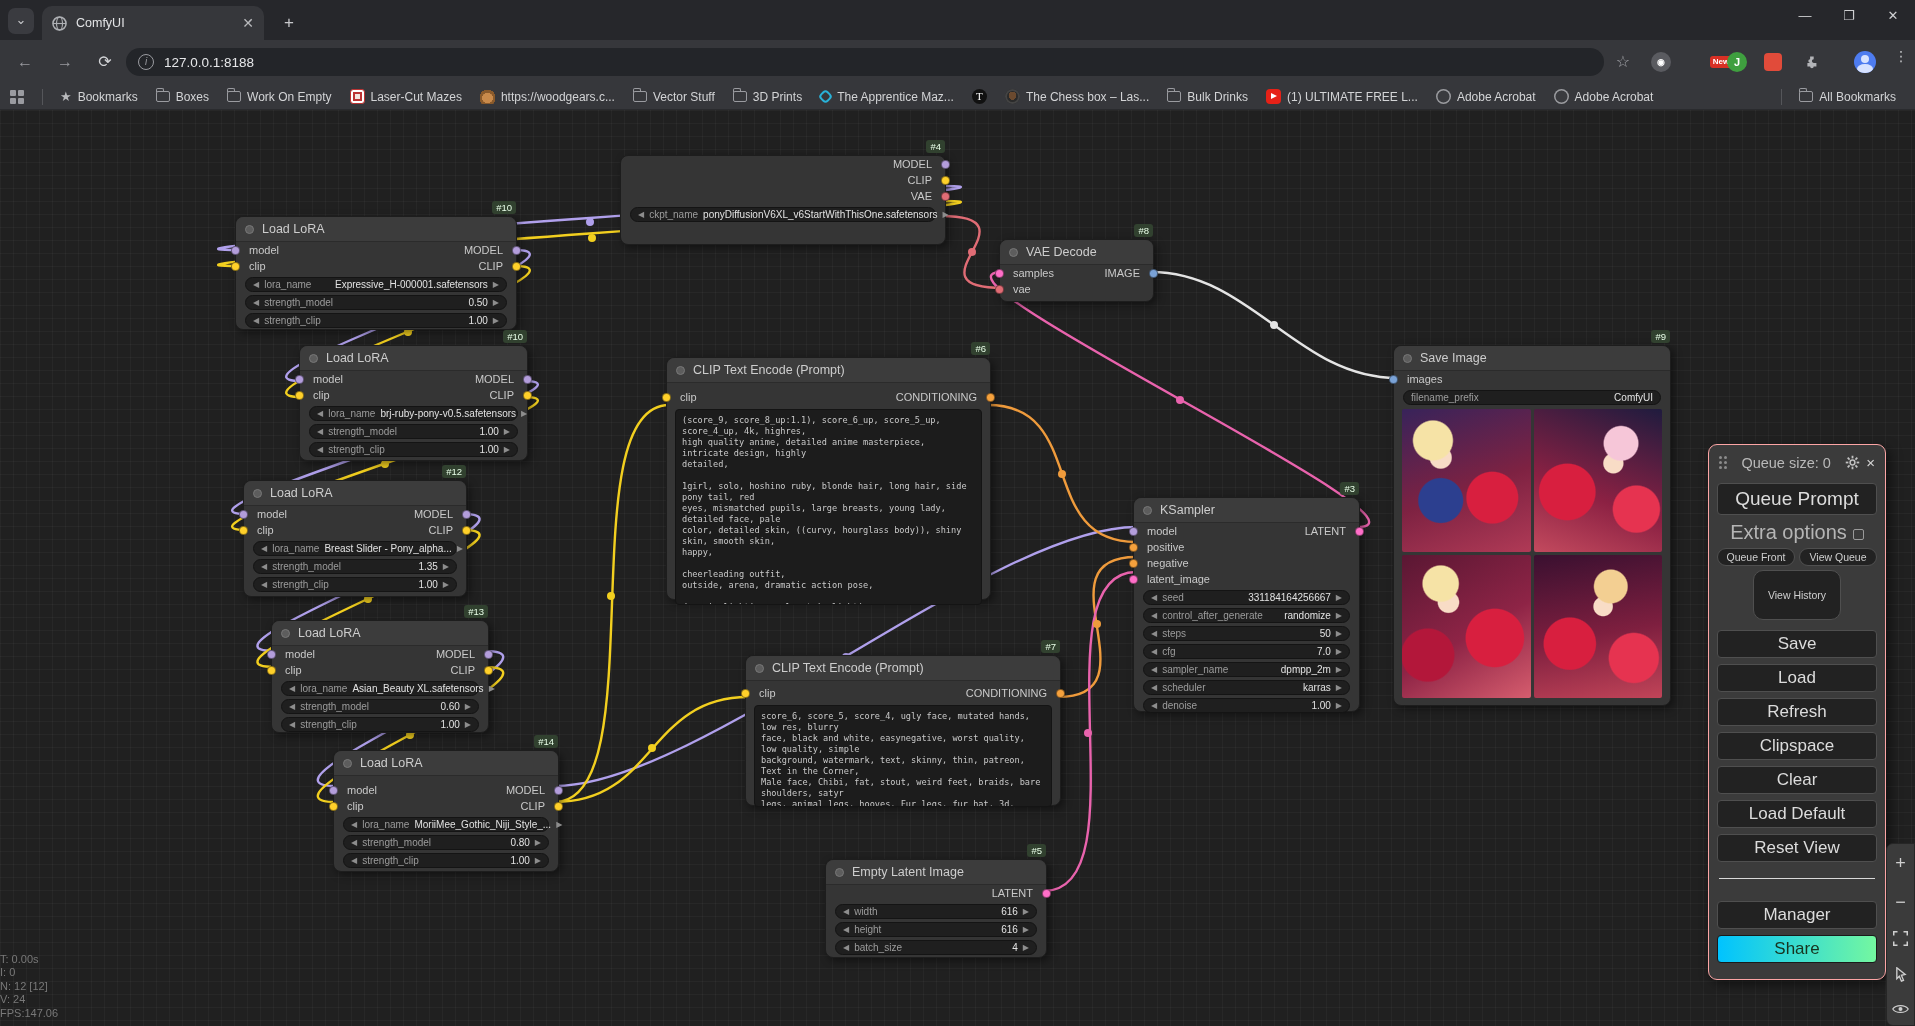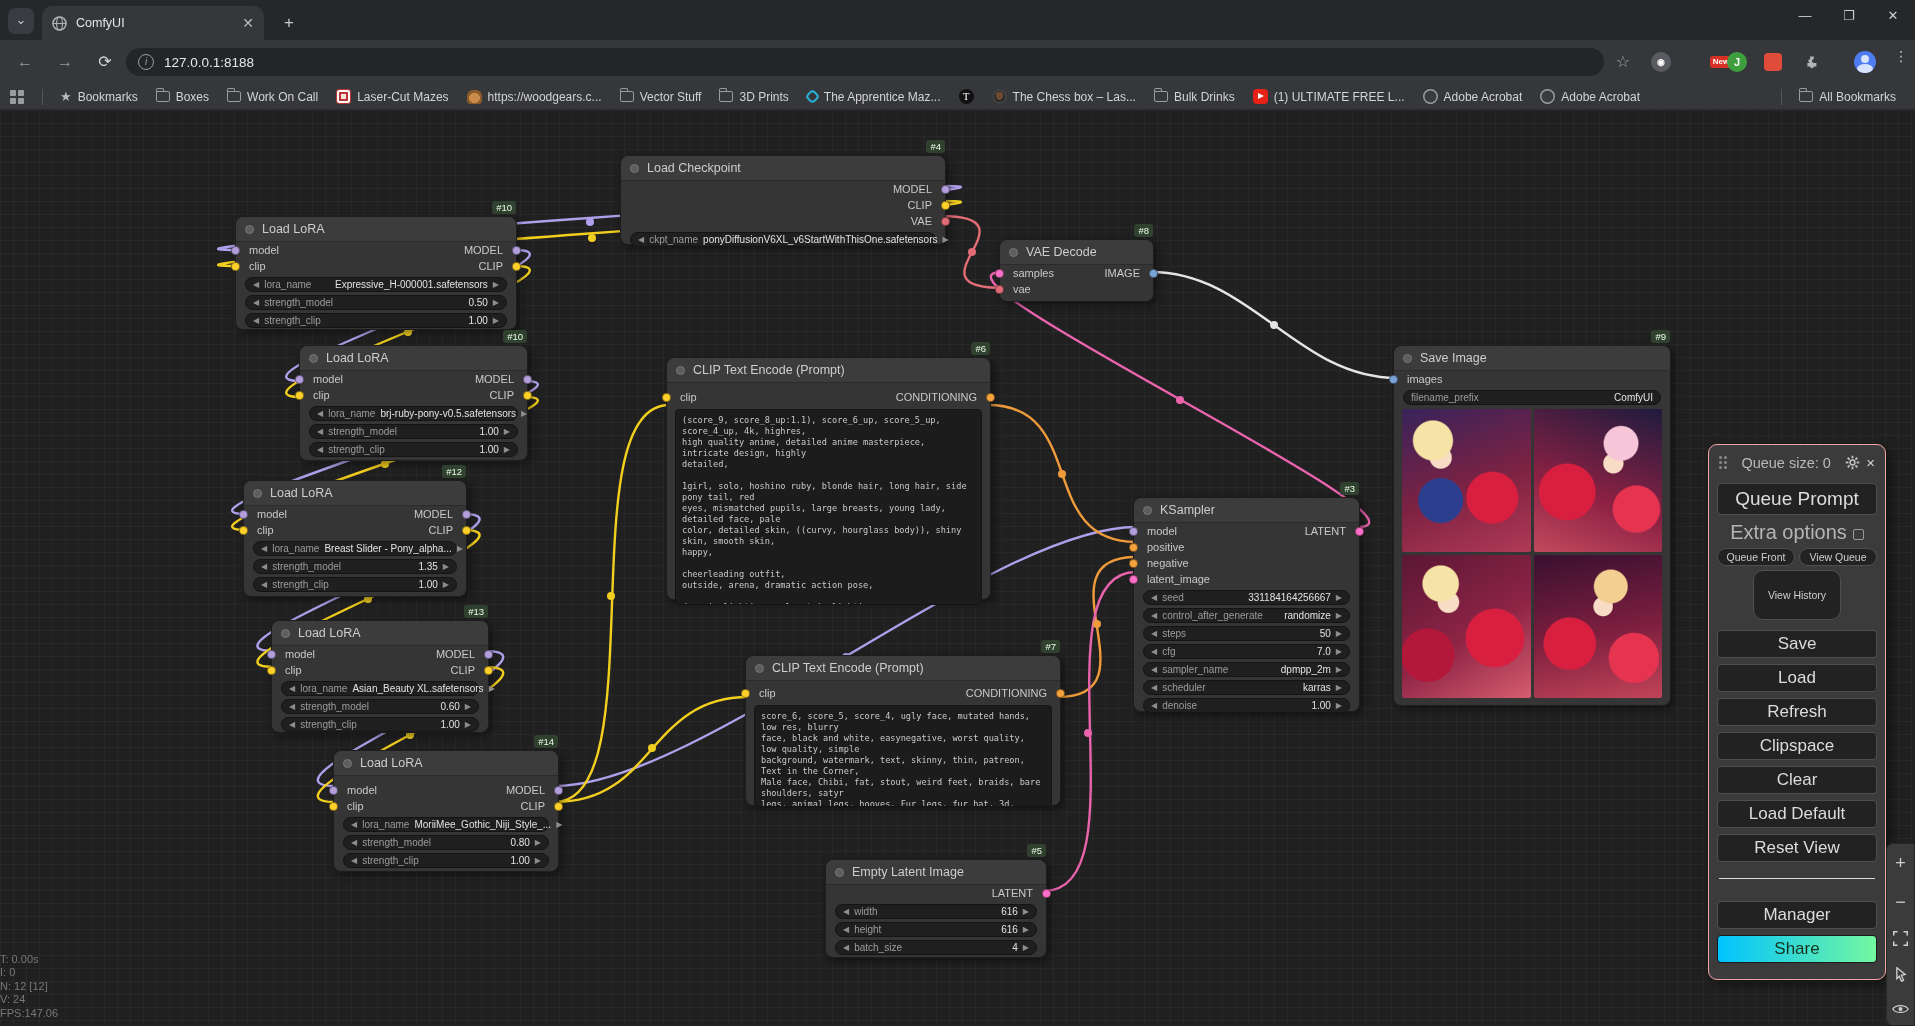--- a/index.html
+++ b/index.html
@@ -209,21 +209,21 @@
   <div class="bm">
     <span style="color:#b9babd;font-size:13px">★</span>
     <span>Bookmarks</span>
   </div>
   <div class="bm">
       <span class="fold"></span>
       <span>Boxes</span>
     </div>
   <div class="bm">
       <span class="fold"></span>
-      <span>Work On Call</span>
+      <span>Work On Empty</span>
     </div>
   <div class="bm">
     <span class="fav" style="background:#f3e4de; border:1px solid #b33; box-shadow:inset 0 0 0 2px #fff, inset 0 0 0 4px #b33;"></span>
     <span>Laser-Cut Mazes</span>
   </div>
   <div class="bm">
     <span class="fav" style="background:radial-gradient(circle at 50% 60%, #c98a4b 0 45%, #8a5a2b 46% 70%, transparent 71%);"></span>
     <span>https://woodgears.c...</span>
   </div>
   <div class="bm">
@@ -310,24 +310,20 @@
   <circle cx="652" cy="748" r="4" fill="#f2cf1f"></circle>
   <circle cx="1062" cy="474" r="4" fill="#ef9b3c"></circle>
   <circle cx="1097" cy="624" r="4" fill="#ef9b3c"></circle>
   <circle cx="1088" cy="733" r="4" fill="#e963ad"></circle>
   <circle cx="1180" cy="400" r="4" fill="#e963ad"></circle>
   <circle cx="1274" cy="325" r="4" fill="#e4e4e4"></circle>
 </svg>
 
 <div class="node" style="left:620px; top:155px; width:326px; height:90px;">
   <div class="badge">#4</div>
-  <div class="nhead">
-      <span class="ndot"></span>
-      <span>Load Checkpoint</span>
-    </div>
   <div class="srow">
       <span class="out">MODEL</span>
       <span class="pdot r c-model"></span>
     </div>
   <div class="srow">
       <span class="out">CLIP</span>
       <span class="pdot r c-clip"></span>
     </div>
   <div class="srow">
       <span class="out">VAE</span>

